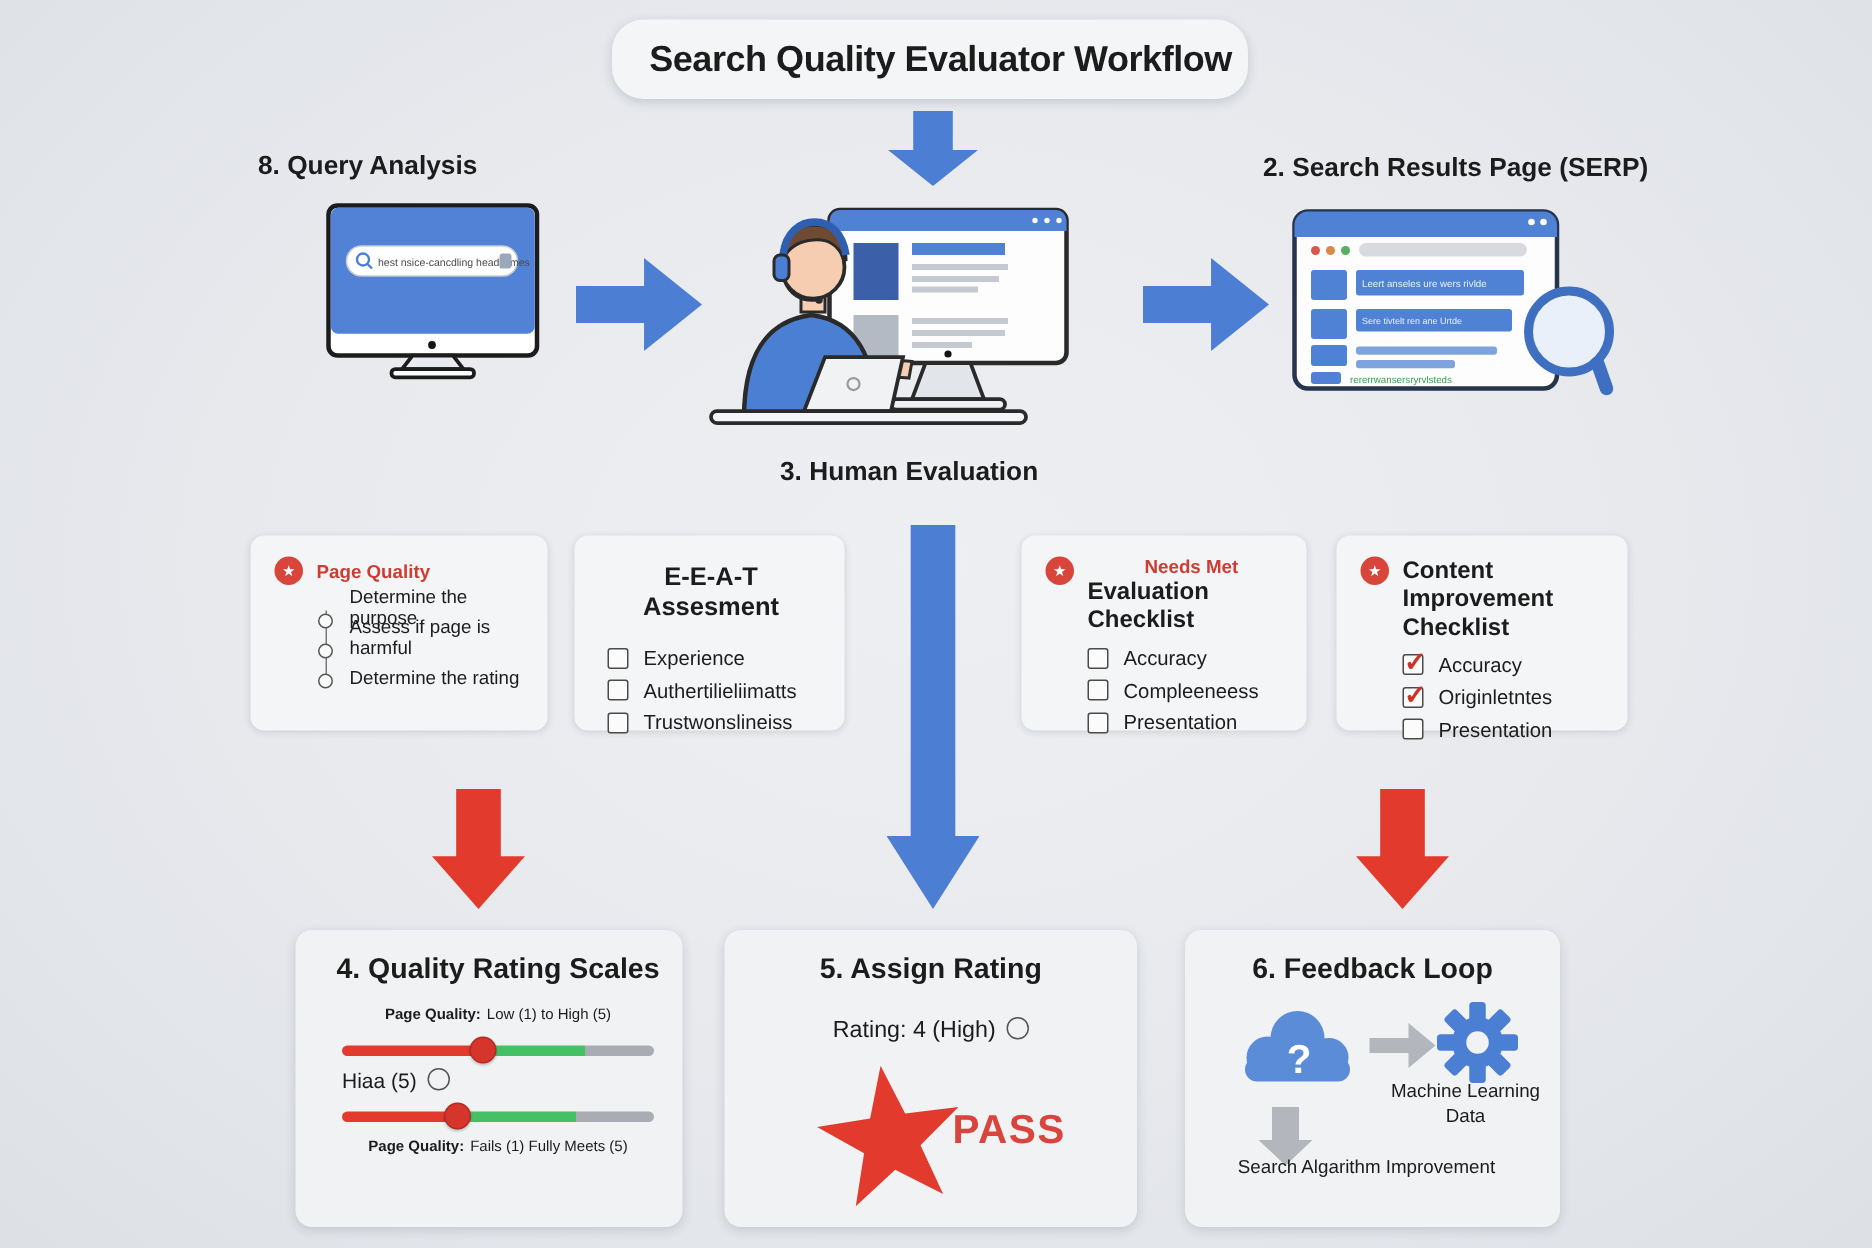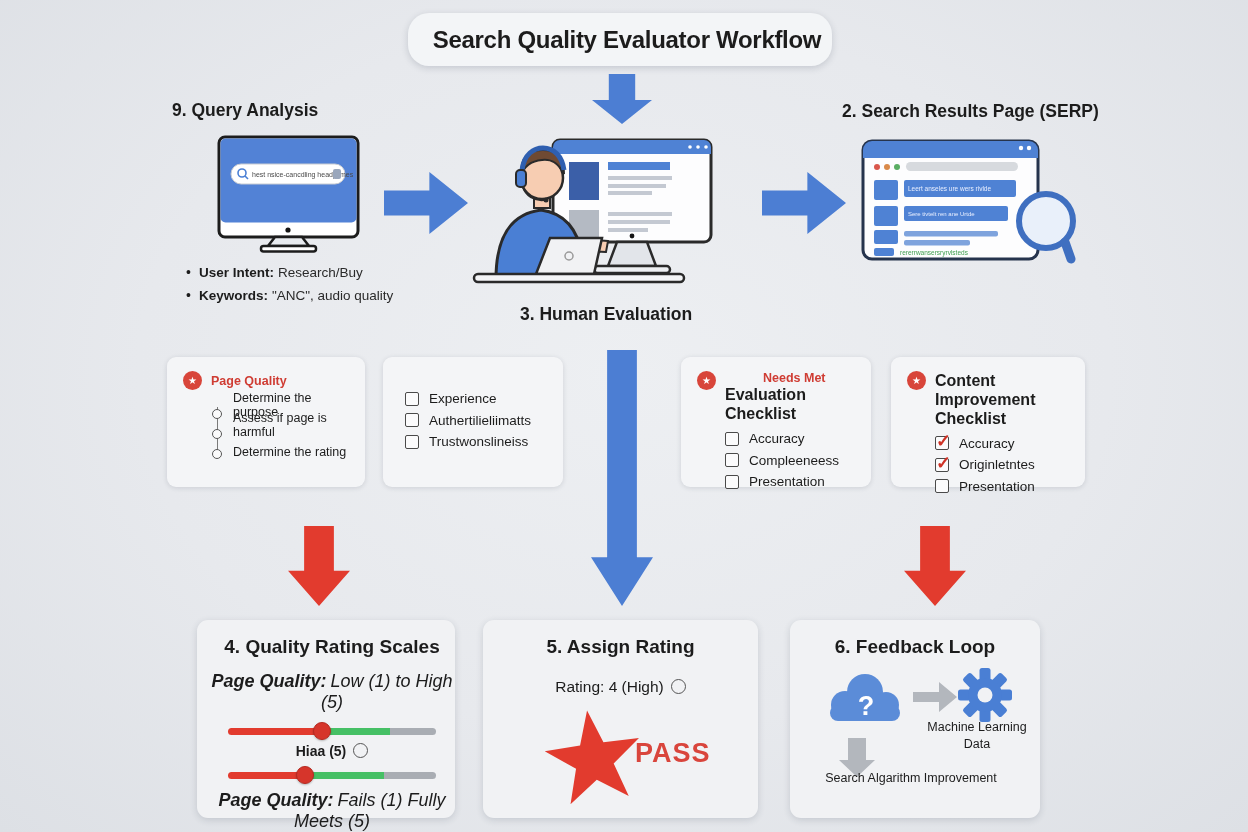--- a/index.html
+++ b/index.html
@@ -56,70 +56,60 @@
   .chk-row{display:flex; align-items:center; gap:10px; font-size:13.5px; margin-bottom:6.5px;}
   .checkbox{width:14px; height:14px; border:1.7px solid #4a4a4a; border-radius:2px; position:relative; background:#fbfbfc; flex:none;}
   .checkbox .check{display:none; position:absolute; left:0; top:-7px; color:#cf3327; font-size:18px; font-weight:bold;}
   .checkbox.checked .check{display:block;}
   
   .bcard{
     background:#f1f2f4; border-radius:11px; box-shadow:0 2px 7px rgba(40,50,70,.16);
     top:620px; height:198px; text-align:center;
   }
   .bcard-h{font-size:19px; font-weight:bold; margin-top:16px;}
-  .scale-label{font-size:18px; margin-top:13px;font-style:italic;}
+  .scale-label{font-size:10px; margin-top:13px;}
   .scale-label b{margin-right:4px;}
   .slider{position:relative; width:208px; margin:15px auto 0;}
   .track{height:7px; border-radius:4px;}
   .thumb{
     position:absolute; top:-6px; width:18px; height:18px; margin-left:-9px;
     border-radius:50%; background:#d6352b; border:1.5px solid #b62a21; box-shadow:0 1px 2px rgba(0,0,0,.25);
   }
   .radio{display:inline-block; width:15px; height:15px; border:1.6px solid #555; border-radius:50%; background:transparent; vertical-align:-2px; margin-left:7px;}
-  .annot{width:208px; margin:8px auto 0; text-align:center; font-size:14px;font-weight:bold;}
+  .annot{width:208px; margin:8px auto 0; text-align:left; font-size:14px;}
   .rating-row{margin-top:20px; font-size:15.5px;}
   .pass{position:absolute; left:152px; top:118px; color:#d9453c; font-weight:bold; font-size:27px; letter-spacing:1px;}
   .ml-label{position:absolute; left:128px; top:99px; width:118px; font-size:12.5px; line-height:1.35; text-align:center;}
   .improve-label{position:absolute; left:5px; top:151px; width:232px; font-size:12.5px; text-align:center;}
 </style>
 </head>
 <body>
 
 <div id="canvas">
 
   <div class="abs title-box">
     <span>Search Quality Evaluator Workflow</span>
   </div>
   <div class="abs arr arrow-down-sm" style="left:592px; top:74px;"></div>
 
-  <div class="abs step-h" style="left:172px; top:100px;">9. Query Analysis</div>
+  <div class="abs step-h" style="left:172px; top:100px;">8. Query Analysis</div>
   <svg class="abs" style="left:216px; top:134px;" width="145" height="120" viewBox="0 0 145 120">
     <rect x="3" y="3" width="139" height="100" rx="6" fill="#ffffff" stroke="#1c1c1c" stroke-width="3"></rect>
     <rect x="4.5" y="4.5" width="136" height="84" rx="5" fill="#5282d6"></rect>
     <rect x="15" y="30" width="114" height="20" rx="10" fill="#ffffff" stroke="#c9ccd2" stroke-width="1"></rect>
     <g>
       <circle cx="26" cy="39" r="4" fill="none" stroke="#4a7fd4" stroke-width="1.6"></circle>
       <line x1="29" y1="42" x2="32" y2="45" stroke="#4a7fd4" stroke-width="1.6"></line>
     </g>
     <text x="36" y="43" font-size="7" fill="#4a4a4a">hest nsice-cancdling headplimes</text>
     <rect x="117" y="35" width="8" height="10" rx="2" fill="#9aa7bc"></rect>
     <circle cx="72" cy="96" r="2.6" fill="#141414"></circle>
     <polygon points="59,103 86,103 93,112 52,112" fill="#e8ebef" stroke="#1c1c1c" stroke-width="2.5"></polygon>
     <rect x="45" y="112" width="55" height="5.5" rx="2.5" fill="#ffffff" stroke="#1c1c1c" stroke-width="2.5"></rect>
   </svg>
-  <div class="abs bullets">
-    <div class="bullet">
-      <b>User Intent:</b>
-      <span class="val">Research/Buy</span>
-    </div>
-    <div class="bullet">
-      <b>Keywords:</b>
-      <span class="val">"ANC", audio quality</span>
-    </div>
-  </div>
 
   <div class="abs arr arrow-right" style="left:384px; top:172px;"></div>
   <div class="abs arr arrow-right" style="left:762px; top:172px;"></div>
 
   <svg class="abs" style="left:466px; top:126px;" width="256" height="158" viewBox="0 0 256 158">
     <rect x="87" y="14" width="158" height="102" rx="7" fill="#fdfdfe" stroke="#2a2a2a" stroke-width="3"></rect>
     <path d="M87,21 a7,7 0 0 1 7,-7 h144 a7,7 0 0 1 7,7 v7 h-158 z" fill="#4f82d4"></path>
     <circle cx="224" cy="21" r="1.8" fill="#fff"></circle>
       <circle cx="232" cy="21" r="1.8" fill="#fff"></circle>
       <circle cx="240" cy="21" r="1.8" fill="#fff"></circle>
@@ -196,20 +186,21 @@
           <span>Assess if page is harmful</span>
         </div>
       <div class="tl-row">
           <span class="tl-dot"></span>
           <span>Determine the rating</span>
         </div>
     </div>
   </div>
 
   <div class="abs card" style="left:383px; width:180px; padding-top:18px;">
+    <div style="font-weight:bold; font-size:17px; text-align:center;">E-E-A-T Assesment</div>
     <div class="chk-list" style="margin-top:16px; margin-left:6px;">
       <div class="chk-row">
         <span class="checkbox"></span>
         <span>Experience</span>
       </div>
       <div class="chk-row">
         <span class="checkbox"></span>
         <span>Authertilieliimatts</span>
       </div>
       <div class="chk-row">

